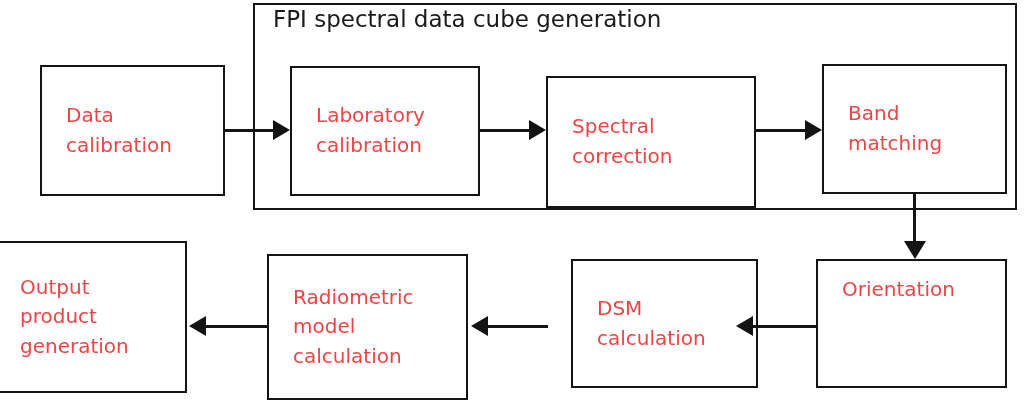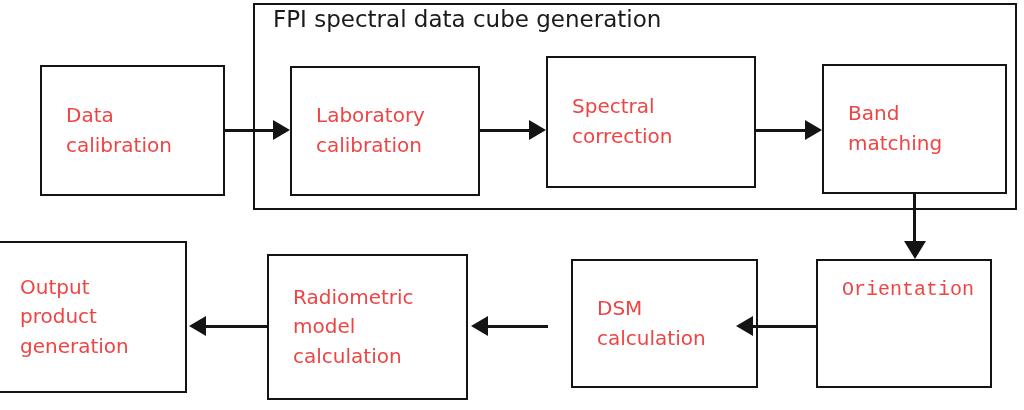--- a/index.html
+++ b/index.html
@@ -95,21 +95,21 @@
   <div class="node" style="left:40px; top:65px; width:185px; height:131px;">
     <div class="line">Data</div>
     <div class="line">calibration</div>
   </div>
 
   <div class="node" style="left:290px; top:66px; width:190px; height:130px;">
     <div class="line">Laboratory</div>
     <div class="line">calibration</div>
   </div>
 
-  <div class="node" style="left:546px; top:56px; width:210px; height:132px;">
+  <div class="node" style="left:546px; top:76px; width:210px; height:132px;">
     <div class="line">Spectral</div>
     <div class="line">correction</div>
   </div>
 
   <div class="node" style="left:822px; top:64px; width:185px; height:130px;">
     <div class="line">Band</div>
     <div class="line">matching</div>
   </div>
 
   <div class="node" style="left:-4px; top:241px; width:191px; height:152px; padding-left:22px;">
@@ -122,21 +122,21 @@
     <div class="line">Radiometric</div>
     <div class="line">model</div>
     <div class="line">calculation</div>
   </div>
 
   <div class="node" style="left:546px; top:259px; width:187px; height:129px;margin-left:25px;">
     <div class="line">DSM</div>
     <div class="line">calculation</div>
   </div>
 
-  <div class="node top-align" style="left:816px; top:259px; width:176px; height:129px;font-family:Liberation Mono, monospace;">
+  <div class="node top-align" style="left:816px; top:259px; width:191px; height:129px;">
     <div class="line">Orientation</div>
   </div>
 
   <div class="edge-h" style="left:225px; top:129px; width:50px;"></div>
   <div class="arrow-right" style="left:273px; top:120px;"></div>
 
   <div class="edge-h" style="left:480px; top:129px; width:52px;"></div>
   <div class="arrow-right" style="left:529px; top:120px;"></div>
 
   <div class="edge-h" style="left:756px; top:129px; width:52px;"></div>

